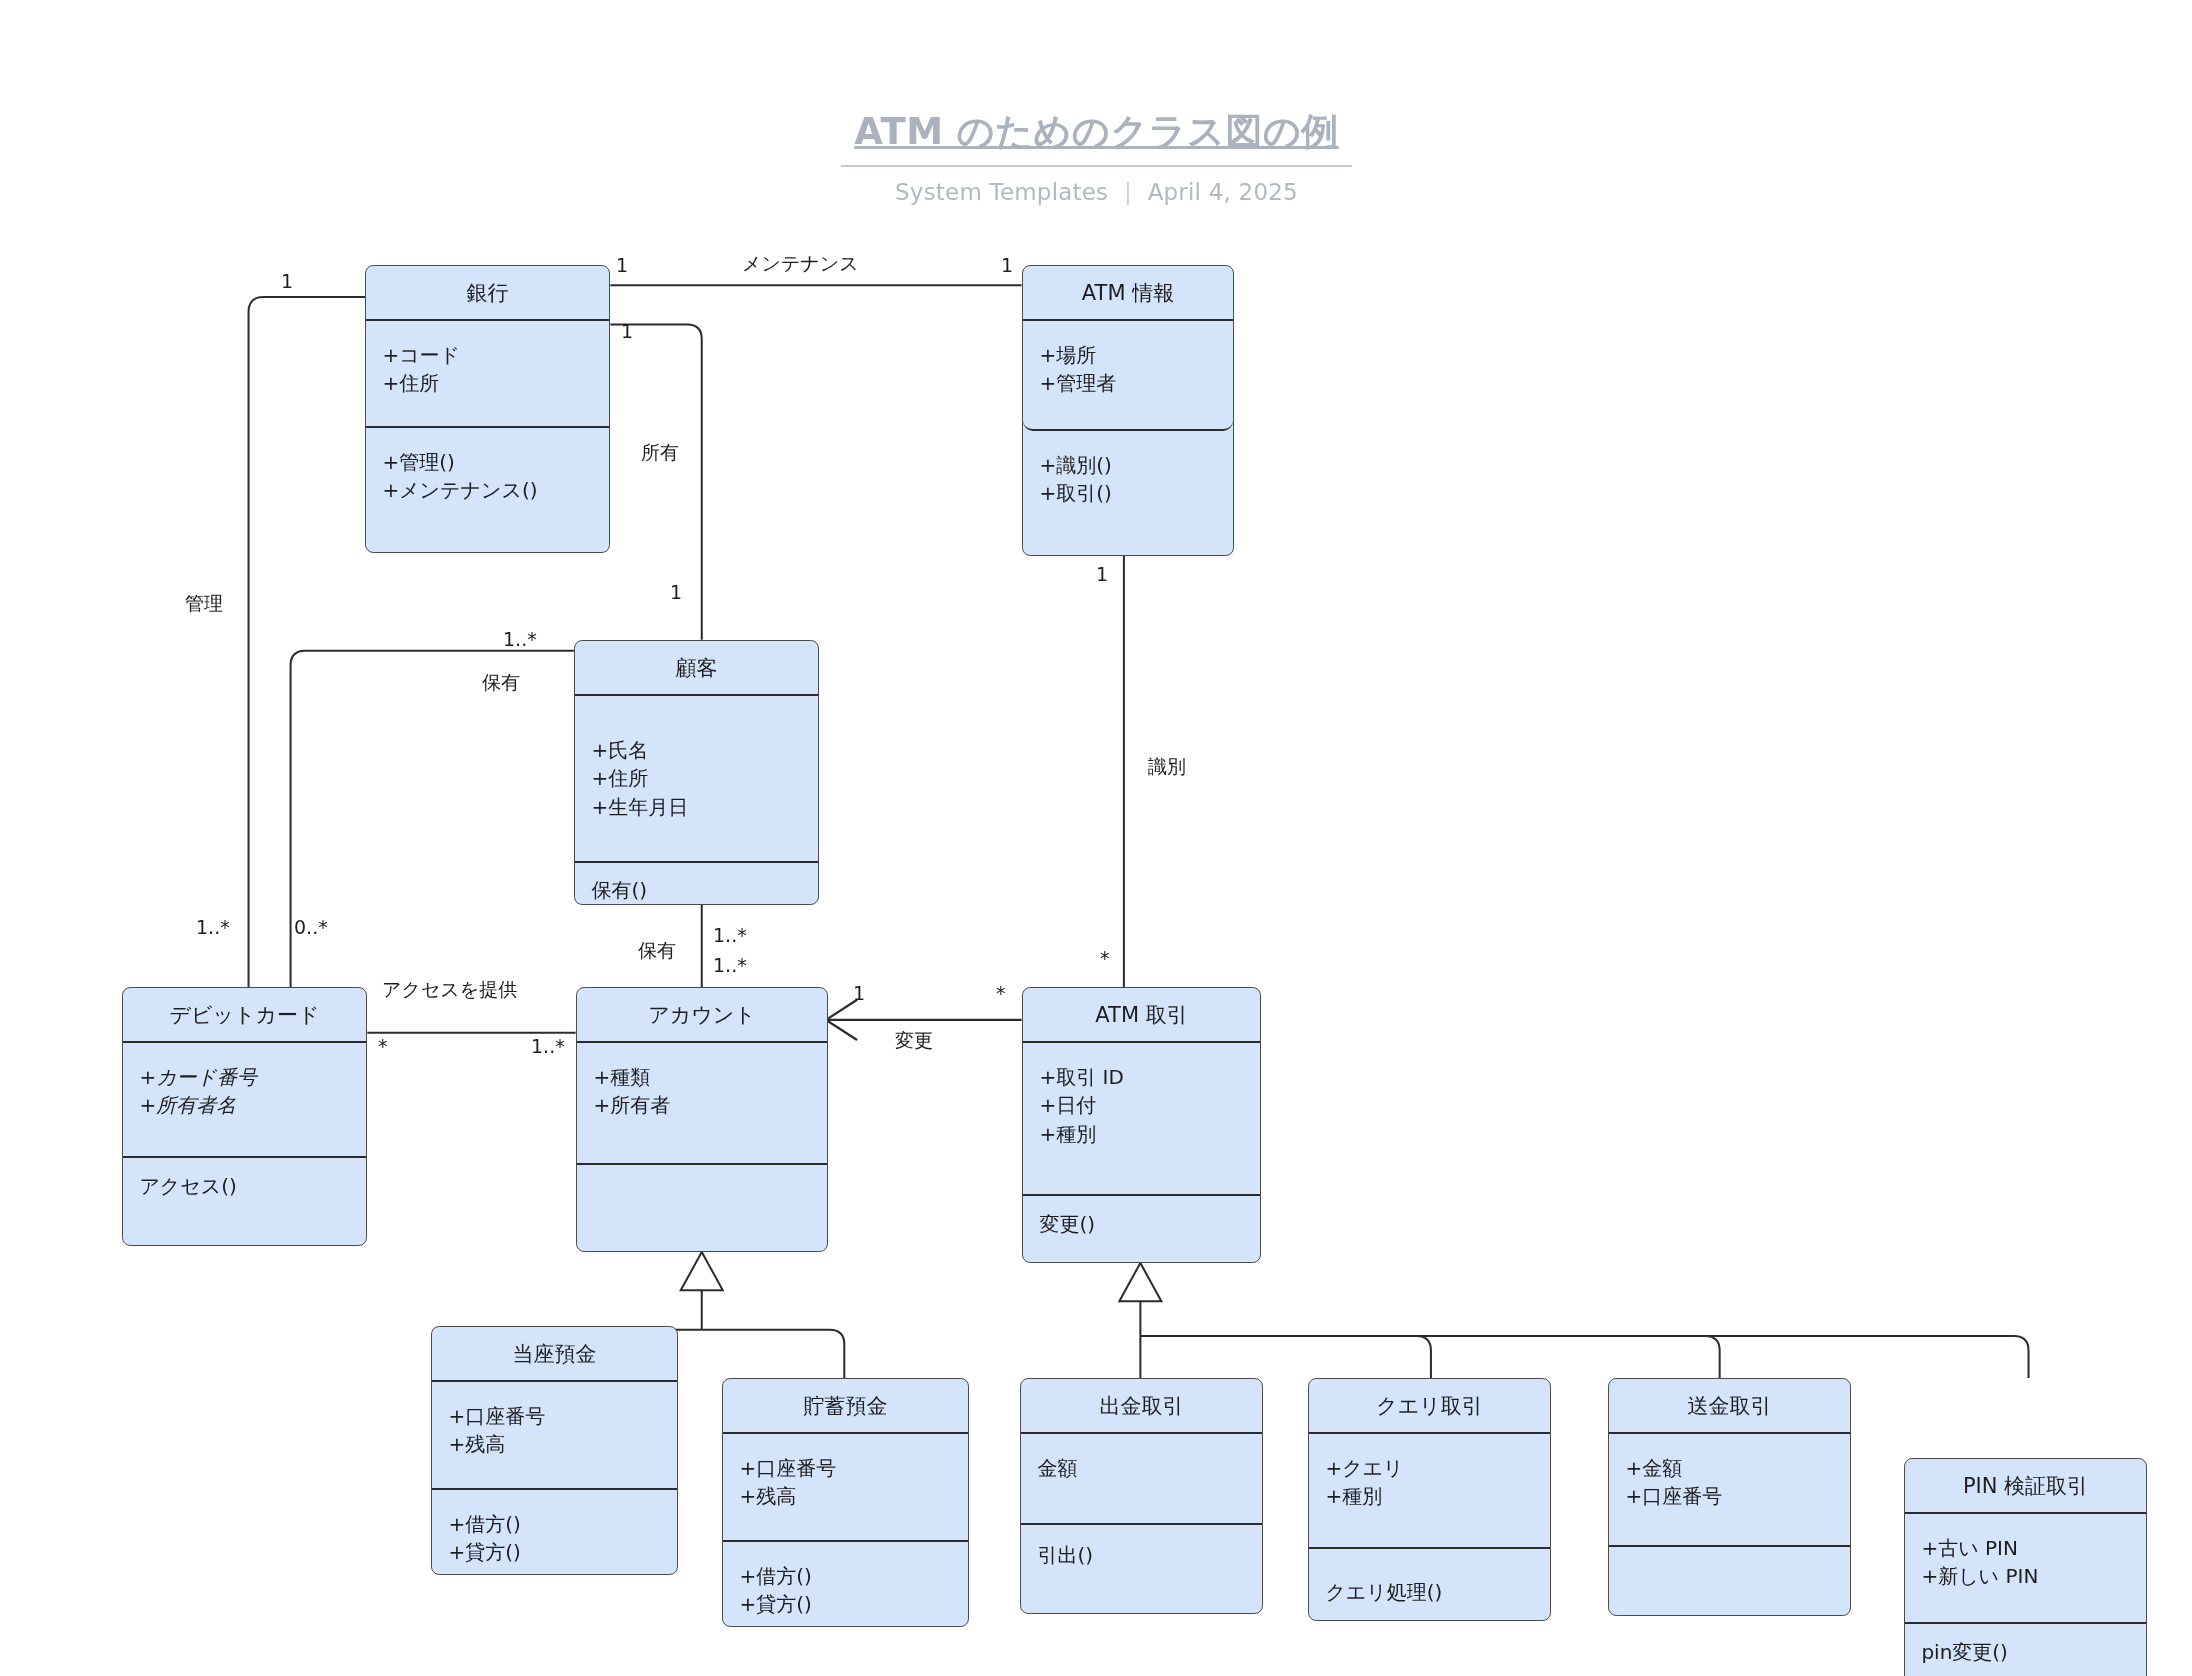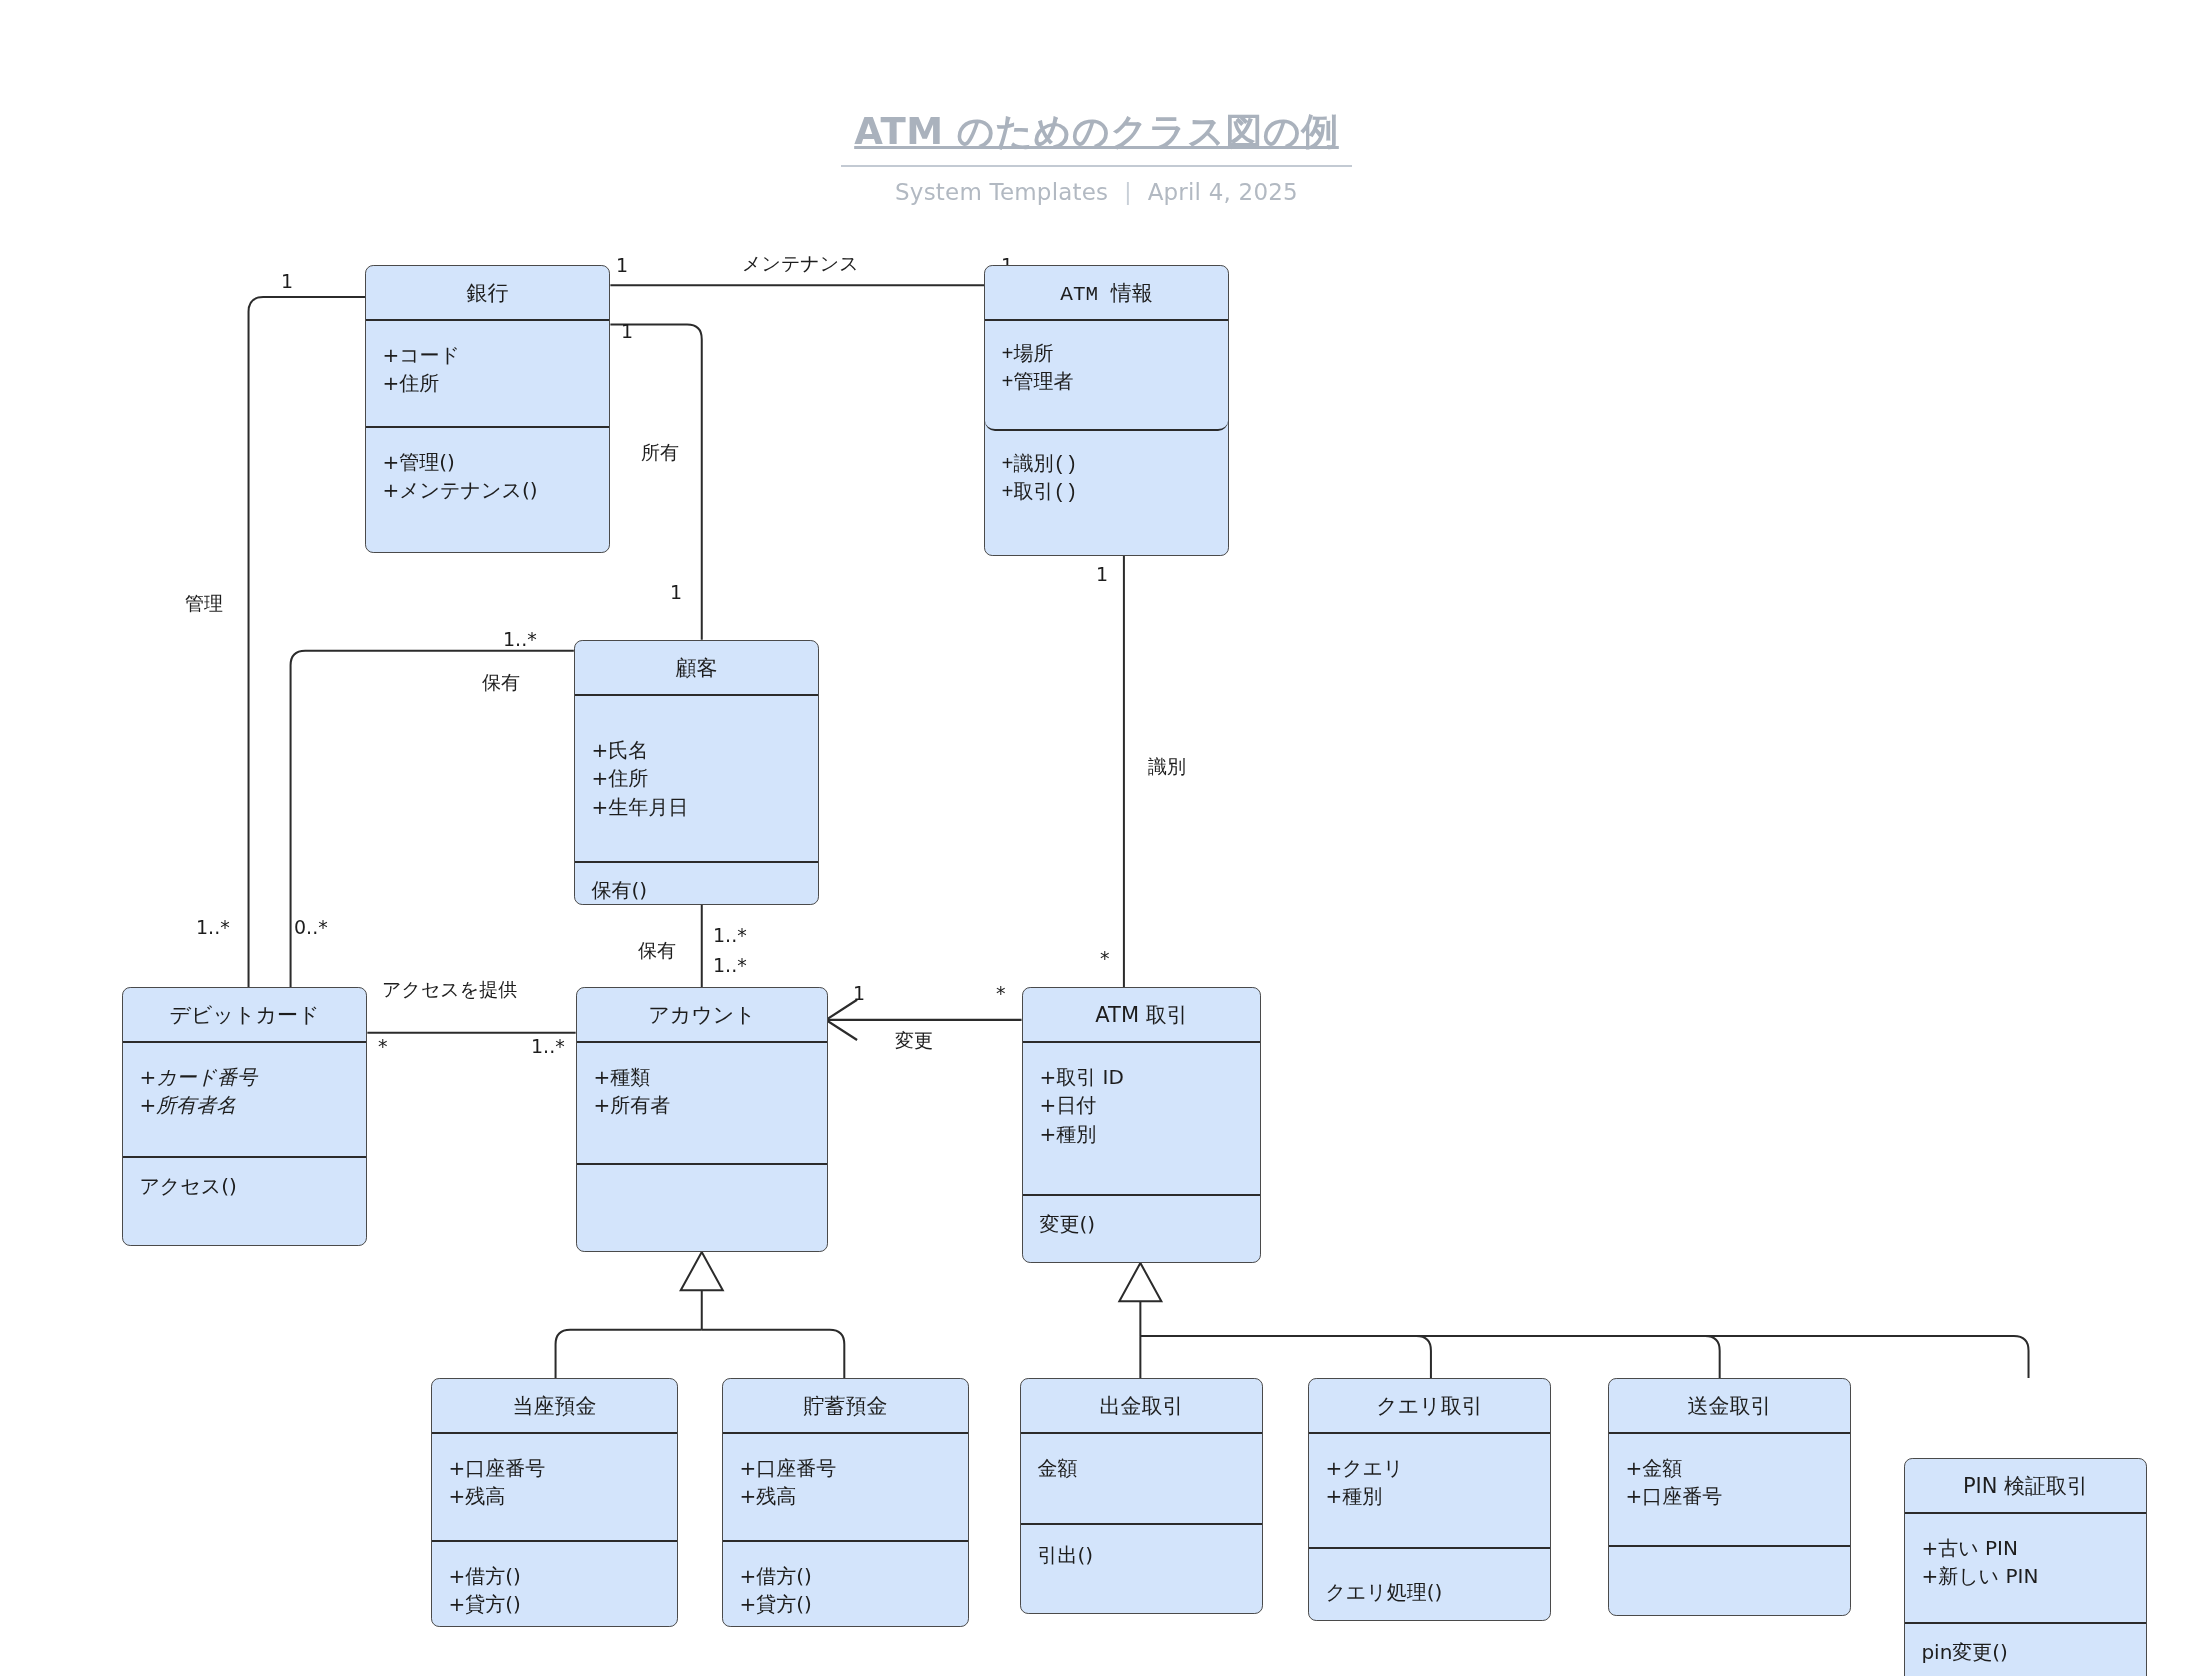--- a/index.html
+++ b/index.html
@@ -185,21 +185,21 @@
     <div class="sec attrs" style="height:107px;">
       <div class="row">+コード</div>
       <div class="row">+住所</div>
     </div>
     <div class="sec">
       <div class="row">+管理()</div>
       <div class="row">+メンテナンス()</div>
     </div>
   </div>
 
-  <div class="uml" style="left:984px; top:265px; width:245px; height:291px;font-family:Liberation Mono, monospace;">
+  <div class="uml" style="left:1022px; top:265px; width:212px; height:291px;">
     <div class="name">ATM 情報</div>
     <div class="sec attrs" style="height:110px;border-radius:10px;">
       <div class="row">+場所</div>
       <div class="row">+管理者</div>
     </div>
     <div class="sec">
       <div class="row">+識別()</div>
       <div class="row">+取引()</div>
     </div>
   </div>
@@ -241,21 +241,21 @@
     <div class="sec attrs" style="height:153px;">
       <div class="row">+取引 ID</div>
       <div class="row">+日付</div>
       <div class="row">+種別</div>
     </div>
     <div class="sec" style="padding-top:14.6px;">
       <div class="row">変更()</div>
     </div>
   </div>
 
-  <div class="uml" style="left:431px; top:1378px; width:247px; height:249px;">
+  <div class="uml" style="left:431px; top:1326px; width:247px; height:249px;">
     <div class="name">当座預金</div>
     <div class="sec attrs" style="height:108px;">
       <div class="row">+口座番号</div>
       <div class="row">+残高</div>
     </div>
     <div class="sec">
       <div class="row">+借方()</div>
       <div class="row">+貸方()</div>
     </div>
   </div>

